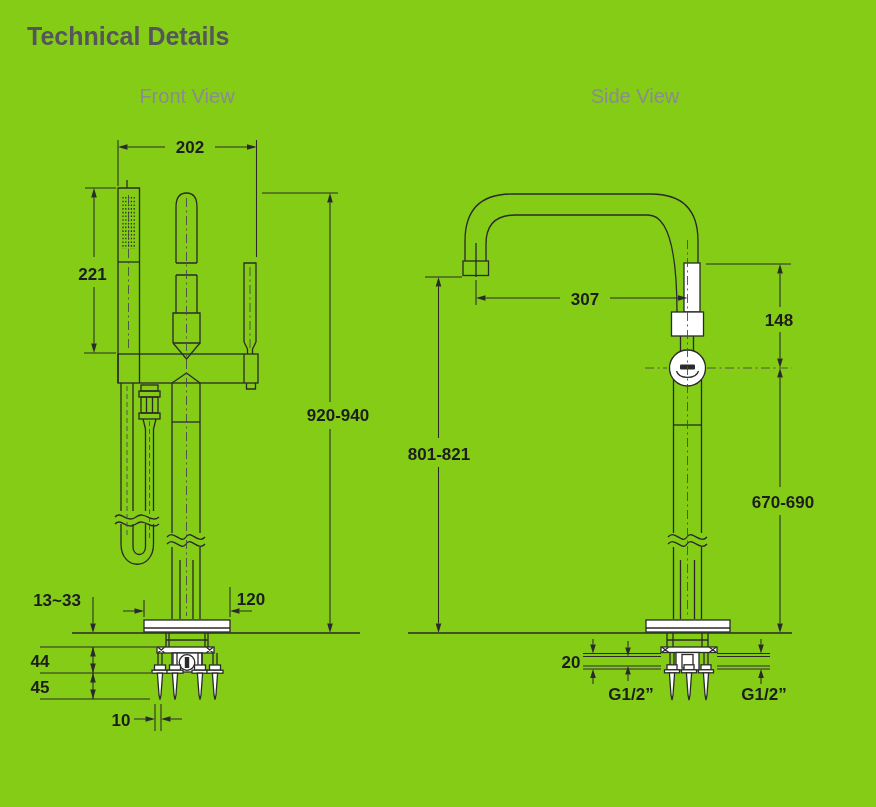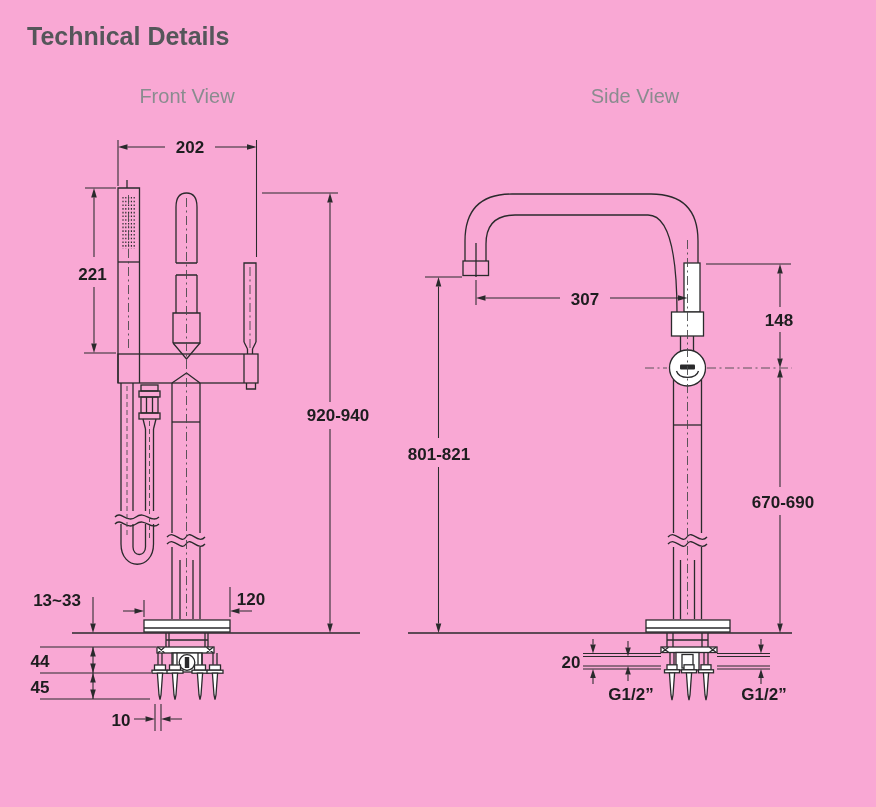--- a/index.html
+++ b/index.html
@@ -1,16 +1,16 @@
 <!DOCTYPE html>
 <html><head>
 <meta charset="utf-8">
 <style>
   html,body{margin:0;padding:0;background:#ffffff;}
-  .page{position:relative;width:876px;height:807px;background:#f9a8d4;overflow:hidden;
+  .page{position:relative;width:876px;height:807px;background:#84cc16;overflow:hidden;
         font-family:"Liberation Sans","DejaVu Sans",sans-serif;}
   svg text{font-family:"Liberation Sans","DejaVu Sans",sans-serif;}
   .title-text{font-size:25px;font-weight:bold;fill:#55565a;}
   .view-label{font-size:20px;fill:#8a8c8f;}
   .dim{font-size:17px;font-weight:bold;fill:#1d1d1f;}
   .obj{stroke:#2a2a2c;stroke-width:1.3;fill:none;}
   .objw{stroke:#2a2a2c;stroke-width:1.3;fill:#ffffff;}
   .thick{stroke:#2a2a2c;stroke-width:1.7;fill:none;}
   .dimln{stroke:#2a2a2c;stroke-width:1.05;fill:none;}
   .arrow{fill:#2a2a2c;stroke:none;}

